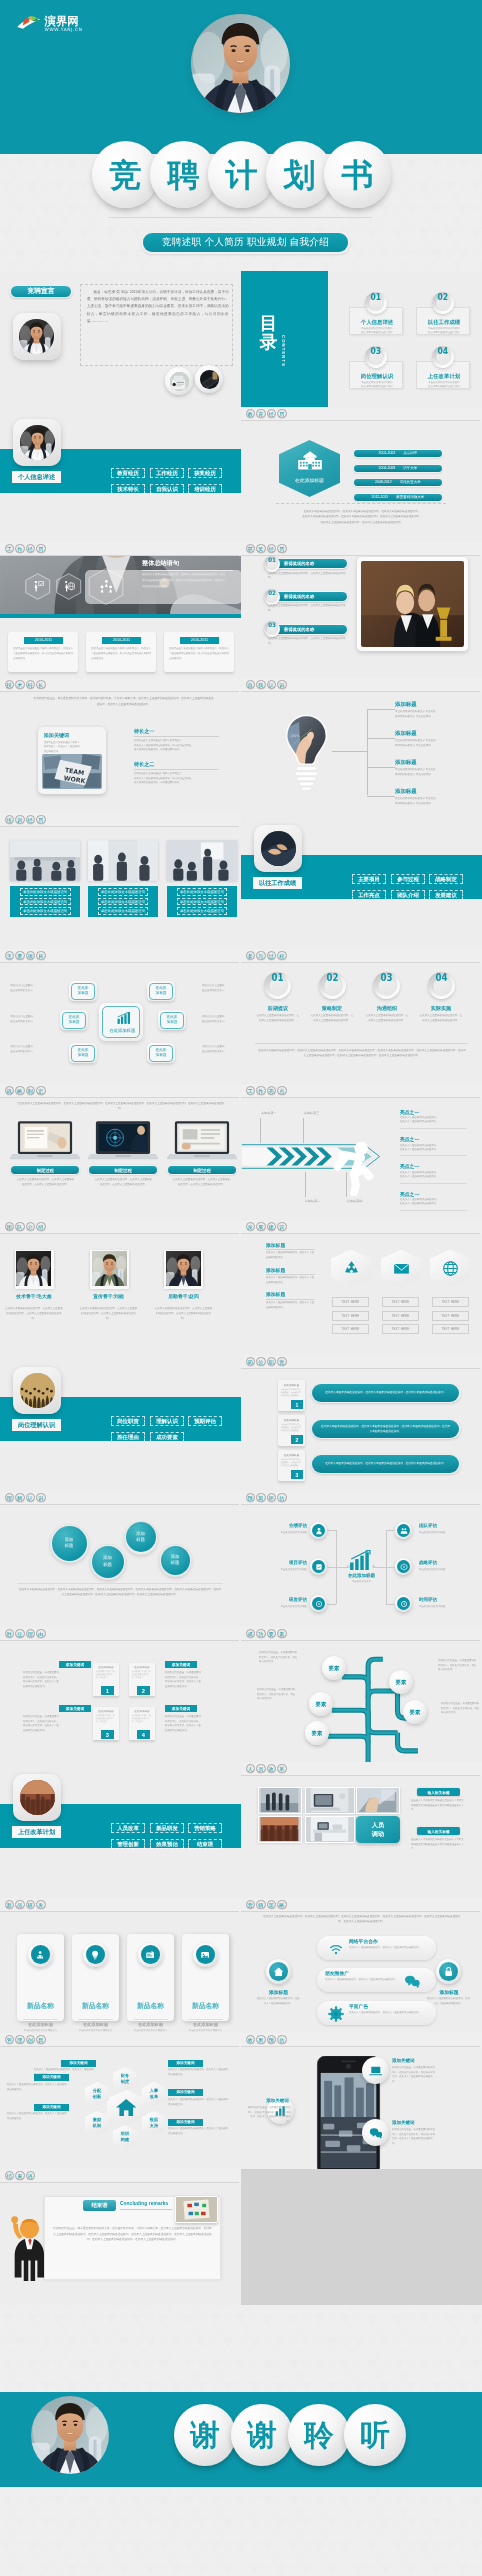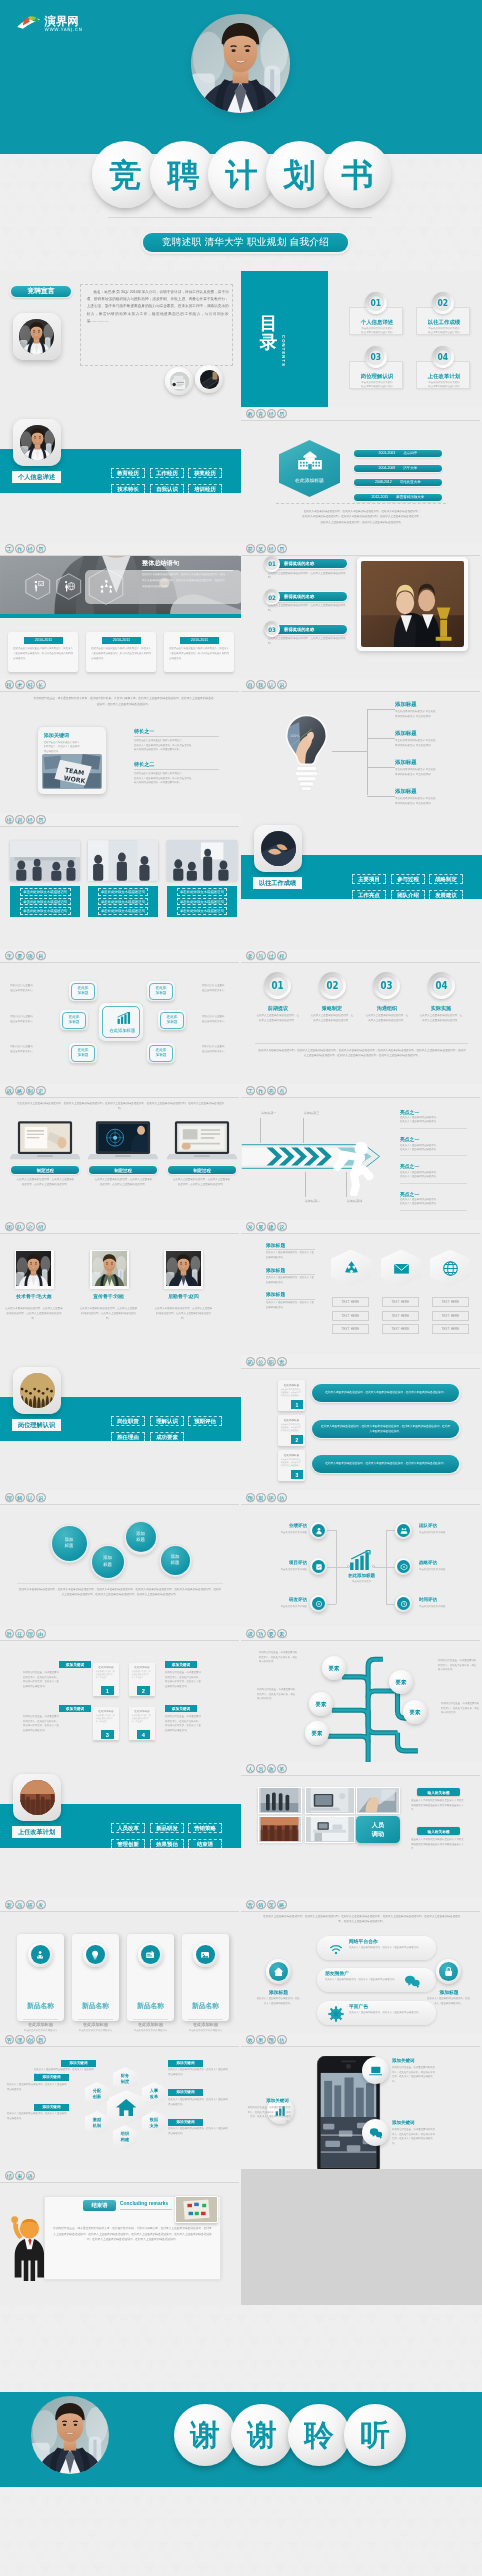--- a/index.html
+++ b/index.html
@@ -41,21 +41,21 @@
   color:#0c96a9;font-size:29.5px;font-weight:700;line-height:1}
 </style>
 </head>
 <body>
 
 <style>
 
 .sl-bg{position:absolute;inset:0;background:#ededed}
 .nb{position:absolute;border-radius:50%;
   background:linear-gradient(145deg,#a8a8a8 0%,#cfcfcf 22%,#f3f3f3 58%,#fcfcfc 80%,#dcdcdc 100%);
-  box-shadow:0 1.7px 3.4px -0.6px rgba(0,0,0,.22);display:flex;align-items:center;justify-content:center;
+  box-shadow:0 1.7px 3.4px -0.6px rgba(0,0,0,.22);display:flex;align-items:flex-start;justify-content:center;
   color:#0c96a9;font-weight:700}
 .nb::before{content:"";position:absolute;left:13%;top:13%;right:13%;bottom:13%;border-radius:50%;
   background:linear-gradient(160deg,#f2f2f2,#e4e4e4);box-shadow:inset 0.6px 1.1px 1.7px rgba(0,0,0,.16)}
 .nb > span{position:relative;z-index:2;font-family:"Liberation Sans Narrow","DejaVu Sans Condensed",sans-serif}
 .card{position:absolute;background:#f4f4f4;box-shadow:0 1.1px 2.3px rgba(0,0,0,.12);border-radius:1.7px}
 .tealbar{position:absolute;background:#0399ac}
 .dash{position:absolute;border:0.6px dashed rgba(255,255,255,.75);display:flex;align-items:center;justify-content:center;color:#fff}
 .hex{position:absolute;background:#0399ac;
   clip-path:polygon(50% 0%,100% 25%,100% 75%,50% 100%,0% 75%,0% 25%);
   display:flex;align-items:center;justify-content:center;color:#fff;text-align:center}
@@ -133,21 +133,21 @@
           <path d="M44 47 q6 4.5 12 0 q-6 2 -12 0 z" fill="#fff" opacity=".95"></path>
           <path d="M44 47 q6 5 12 0" stroke="#a9704f" stroke-width=".8" fill="none"></path>
         </svg></div>
       <div class="cover-line"></div>
       <div class="tcirc" style="left:92px;top:141px">竞</div>
       <div class="tcirc" style="left:150px;top:141px">聘</div>
       <div class="tcirc" style="left:208px;top:141px">计</div>
       <div class="tcirc" style="left:266px;top:141px">划</div>
       <div class="tcirc" style="left:324px;top:141px">书</div>
       <div class="cover-pill">
-        <i>竞聘述职 清华大学 职业规划 自我介绍</i>
+        <i>竞聘述职 个人简历 职业规划 自我介绍</i>
       </div>
     </div>
     <div class="closing">
       <div class="closing-teal"></div>
       <div class="closing-photo"><svg viewBox="0 0 100 100" width="78" height="78">
           <defs>
             <linearGradient id="bgc2" x1="0" y1="0" x2="1" y2="1">
               <stop offset="0" stop-color="#8fa9ae"></stop>
               <stop offset="1" stop-color="#c3d2d4"></stop>
             </linearGradient>

